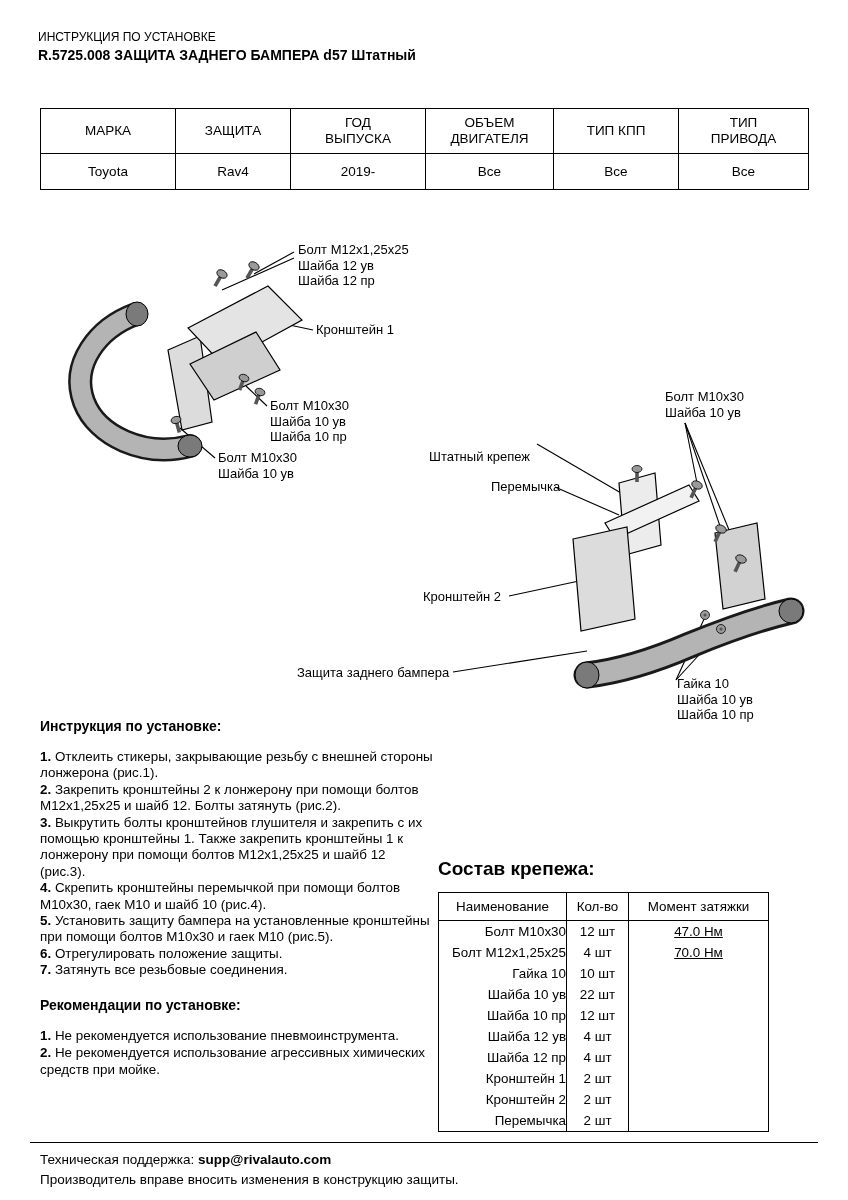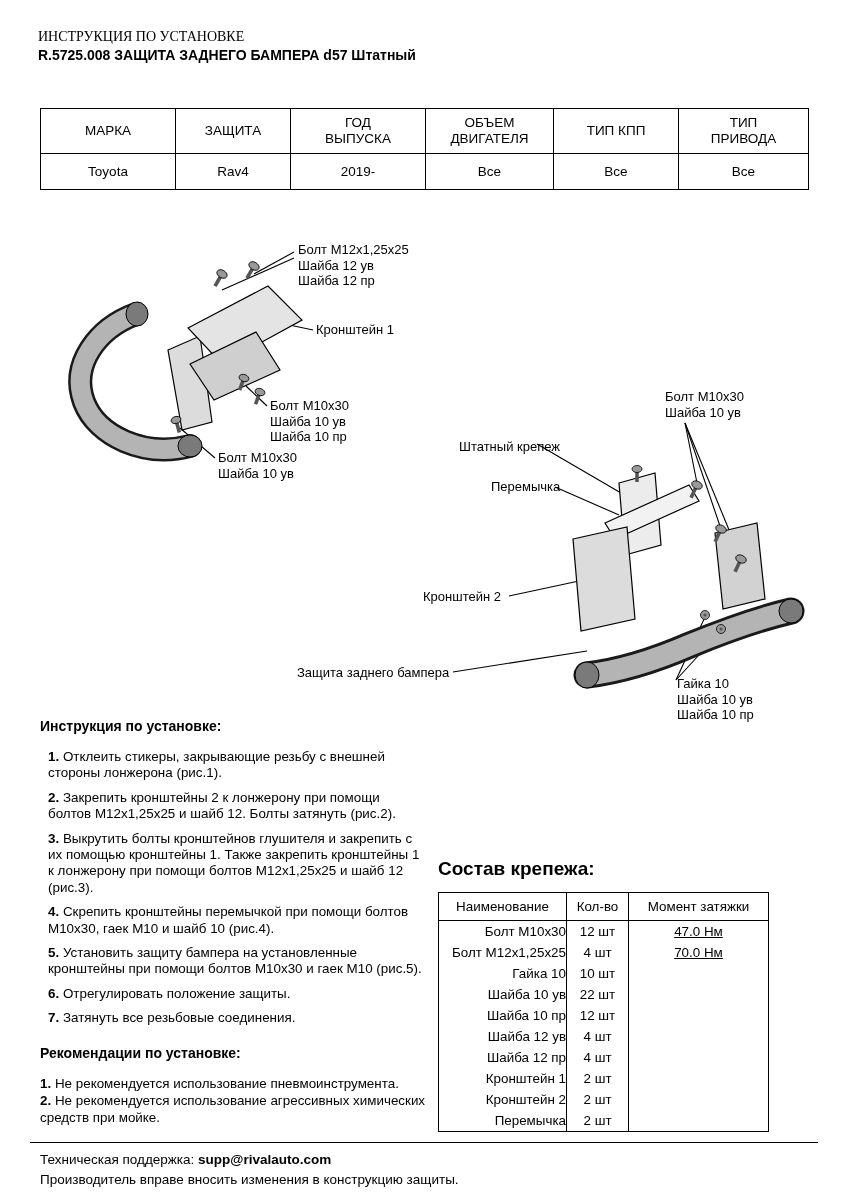--- a/index.html
+++ b/index.html
@@ -2,35 +2,35 @@
 <html><head>
 <meta charset="utf-8">
 <style>
   html,body{margin:0;padding:0;background:#fff;}
   #page{
     position:relative;width:848px;height:1200px;background:#ffffff;
     font-family:"Liberation Sans",sans-serif;color:#000;overflow:hidden;
   }
   
   .hdr{position:absolute;left:38px;top:28px;line-height:18px;}
-  .hdr .l1{font-size:14px;font-family:Liberation Serif, serif;}
+  .hdr .l1{font-size:12px;}
   .hdr .l2{font-size:14px;font-weight:bold;}
   
   table.vt{position:absolute;left:40px;top:108px;width:768px;border-collapse:collapse;table-layout:fixed;}
   table.vt th,table.vt td{border:1px solid #000;text-align:center;vertical-align:middle;font-weight:normal;font-size:13.5px;white-space:pre-line;padding:0 2px;}
   table.vt th{height:44px;line-height:16px;}
   table.vt td{height:35px;}
   
   .diagram{position:absolute;}
   .diagram svg{position:absolute;left:0;top:0;}
   .dlabel{position:absolute;font-size:13px;line-height:15.5px;white-space:pre-line;}
   
   .instructions{position:absolute;left:40px;top:718px;width:394px;font-size:13.4px;line-height:16.4px;}
   .instructions h3{margin:0 0 14px 0;font-size:14px;line-height:17px;}
-  .instructions p.item{margin:8px;}
+  .instructions p.item{margin:0;}
   .instructions h3.rec{margin-top:18px;}
   .instructions .recblock p.item{margin:0 0 0 0;}
   .instructions .recblock p.item + p.item{margin-top:1px;}
   
   .fasteners{position:absolute;left:438px;top:858px;width:332px;}
   .fasteners h3{margin:0 0 12px 0;font-size:19px;}
   table.ft{border-collapse:collapse;width:330px;table-layout:fixed;border:1px solid #000;padding-left:36px;}
   table.ft th{border:1px solid #000;font-weight:normal;font-size:13.4px;height:25px;text-align:center;}
   table.ft td{border-left:1px solid #000;border-right:1px solid #000;font-size:13.4px;height:21px;padding:0;}
   td.fname{text-align:right;padding-right:8px;}
@@ -194,21 +194,21 @@
           <ellipse cx="0" cy="0" rx="5.5" ry="3.8" fill="#999" stroke="#000" stroke-width="0.8"></ellipse>
         </g>
         <circle cx="420" cy="232" r="4.5" fill="#999" stroke="#000" stroke-width="0.8"></circle>
         <circle cx="420" cy="232" r="1.6" fill="#555"></circle>
         <circle cx="436" cy="246" r="4.5" fill="#999" stroke="#000" stroke-width="0.8"></circle>
         <circle cx="436" cy="246" r="1.6" fill="#555"></circle>
       </g>
     </svg>
     <div class="dlabel" style="left:380px;top:6px;">Болт М10х30
 Шайба 10 ув</div>
-    <div class="dlabel" style="left:144px;top:56px;margin-left:30px;">Штатный крепеж</div>
+    <div class="dlabel" style="left:144px;top:66px;">Штатный крепеж</div>
     <div class="dlabel" style="left:206px;top:96px;">Перемычка</div>
     <div class="dlabel" style="left:138px;top:206px;">Кронштейн 2</div>
     <div class="dlabel" style="left:12px;top:282px;">Защита заднего бампера</div>
     <div class="dlabel" style="left:392px;top:293px;">Гайка 10
 Шайба 10 ув
 Шайба 10 пр</div>
   </div>
 
   <div class="instructions">
     <h3>Инструкция по установке:</h3>

